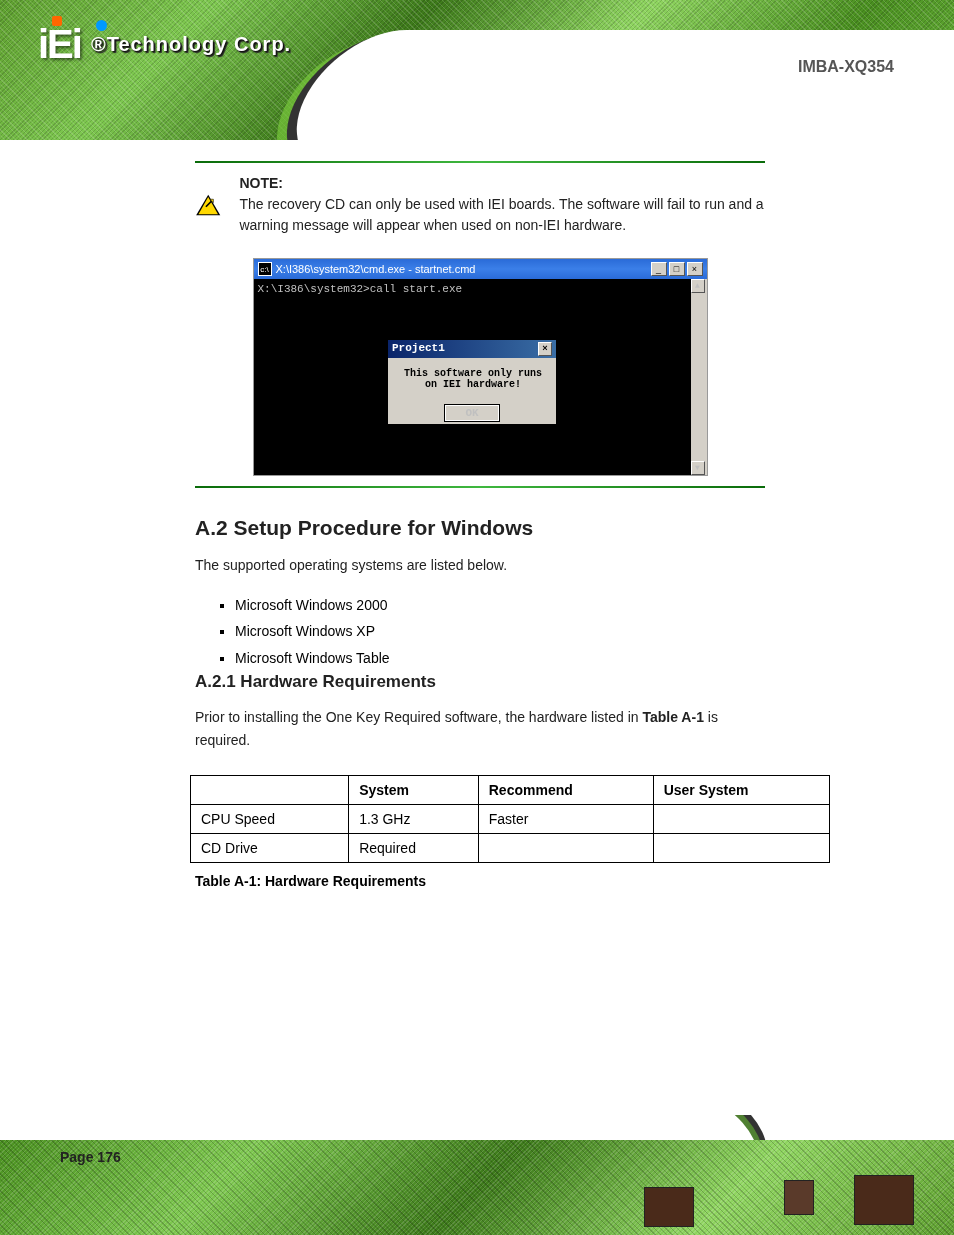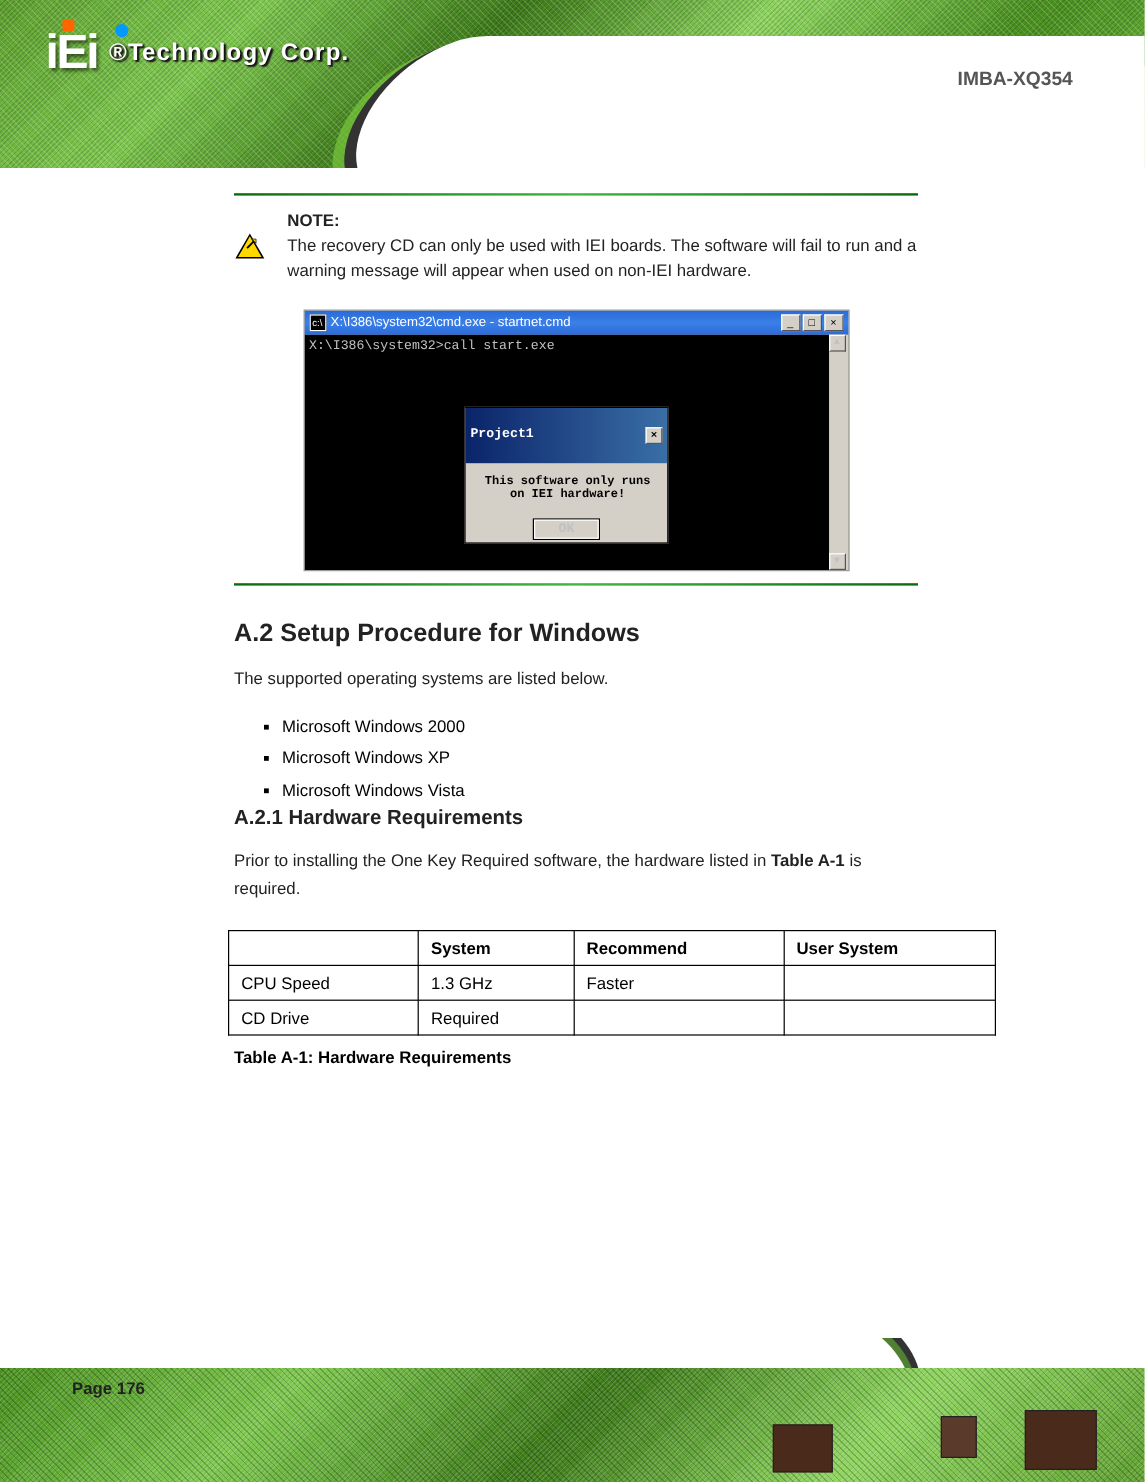--- a/index.html
+++ b/index.html
@@ -164,21 +164,21 @@
   .dialog {
     position: absolute;
     top: 60px; left: 50%; transform: translateX(-50%);
     width: 170px;
     background: #d4d0c8;
     border: 1px solid #000;
   }
   .dialog .d-title {
     background: linear-gradient(to right, #0a246a, #3a6ea5);
     color: #fff;
-    padding: 16px 4px;
+    padding: 2px 4px;
     font-size: 11px;
     font-weight: bold;
     display: flex;
     justify-content: space-between;
   }
   .dialog .d-close { width:14px; height:14px; background:#d4d0c8; border:1px solid #fff; border-right-color:#555; border-bottom-color:#555; font-size:9px; line-height:12px; text-align:center; color:#000; font-weight:bold;}
   .dialog .d-body {
     padding: 10px 6px 8px 8px;
     text-align: center;
     font-size: 10px;
@@ -348,21 +348,21 @@
   </div>
 
   <div class="hr-green"></div>
 
   <div class="section-heading">A.2 Setup Procedure for Windows</div>
   <div class="para">The supported operating systems are listed below.</div>
 
   <ul style="margin:14px 0 0 40px; font-size:14px; line-height:1.9; list-style:square;">
     <li>Microsoft Windows 2000</li>
     <li>Microsoft Windows XP</li>
-    <li>Microsoft Windows Vista</li>
+    <li>Microsoft Windows Table</li>
   </ul>
 
   <div class="section-sub">A.2.1 Hardware Requirements</div>
   <div class="para">
     <span>Prior to installing the One Key Required software, the hardware listed in</span>
     <b>Table A-1</b><span> is required.</span>
   </div>
 
   <table class="spec">
     <tbody>

